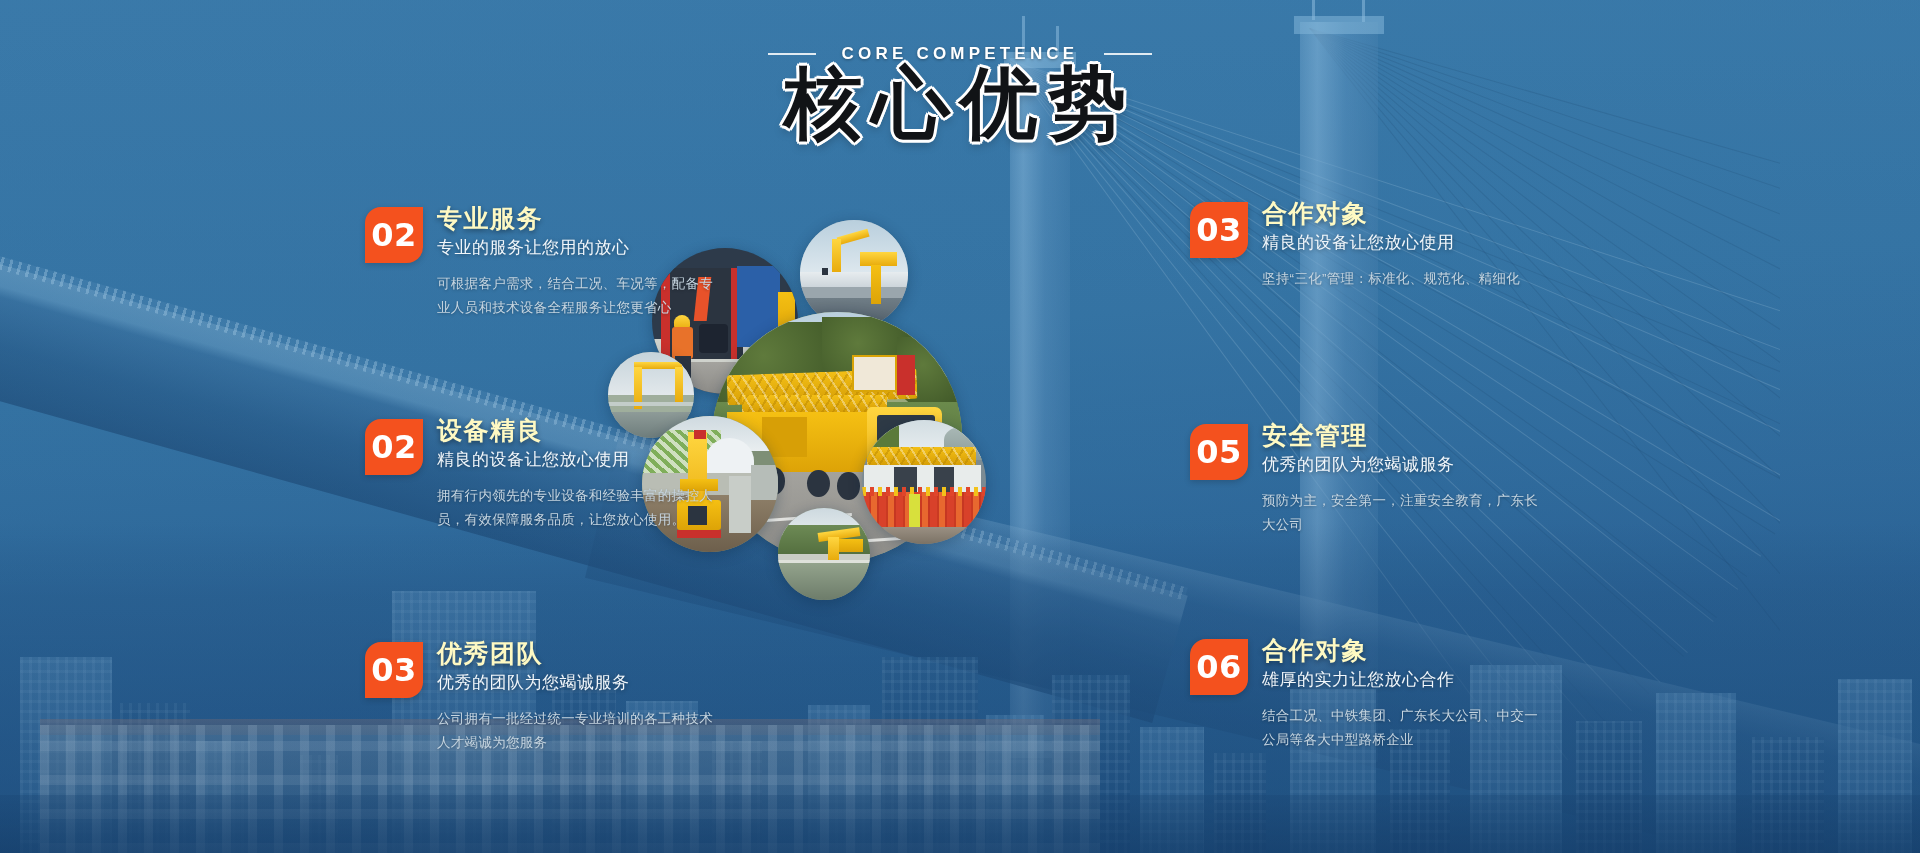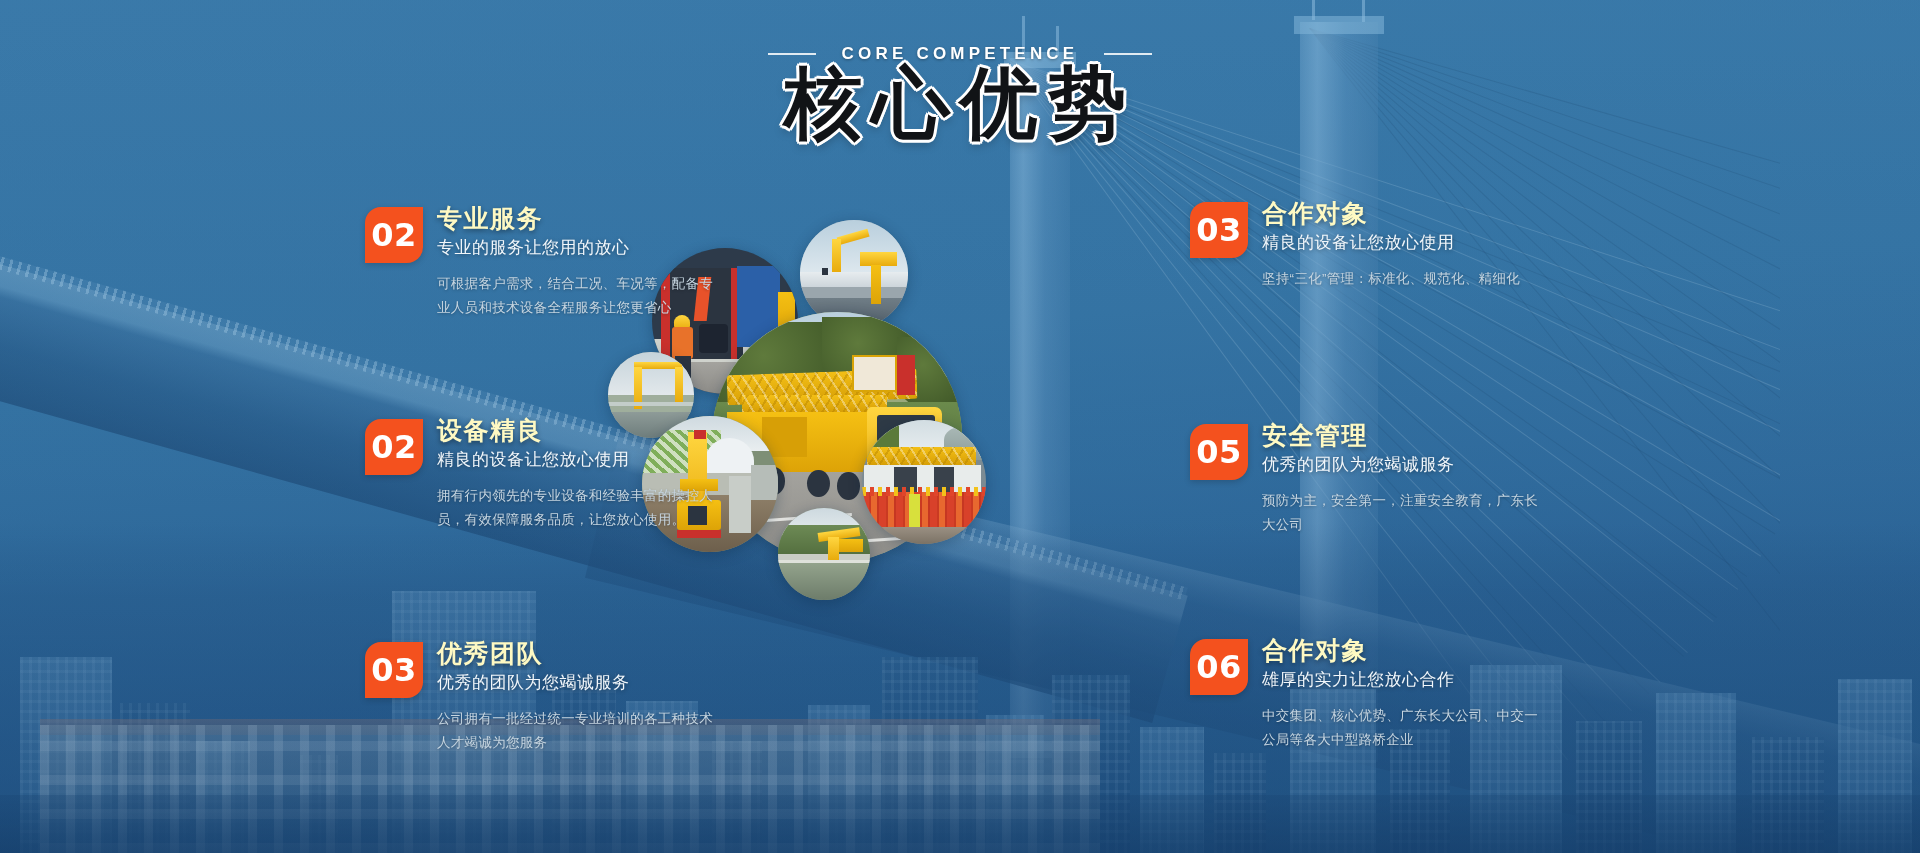--- a/index.html
+++ b/index.html
@@ -498,15 +498,15 @@
     <div class="f-sub">优秀的团队为您竭诚服务</div>
     <div class="f-desc">预防为主，安全第一，注重安全教育，广东长大公司</div>
   </div>
 </div>
 
 <div class="feat right" style="top:637px;">
   <div class="badge">06</div>
   <div class="txt">
     <div class="f-title">合作对象</div>
     <div class="f-sub">雄厚的实力让您放心合作</div>
-    <div class="f-desc">中交集团、核心优势、广东长大公司、中交一公局等各大中型路桥企业</div>
+    <div class="f-desc">结合工况、中铁集团、广东长大公司、中交一公局等各大中型路桥企业</div>
   </div>
 </div>
 
 </body></html>

